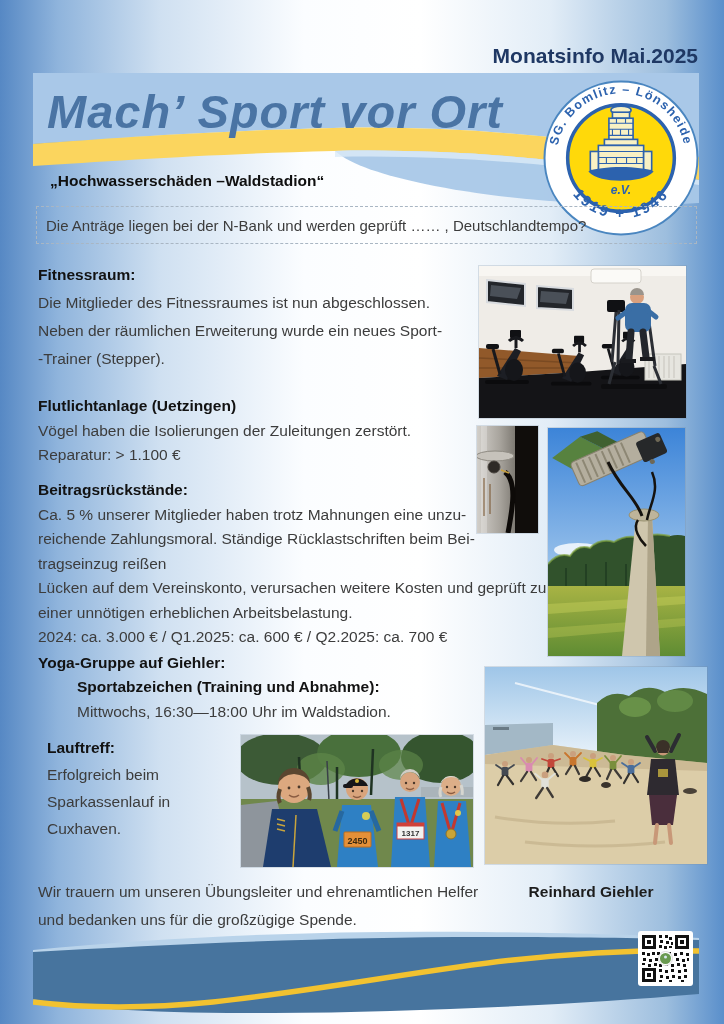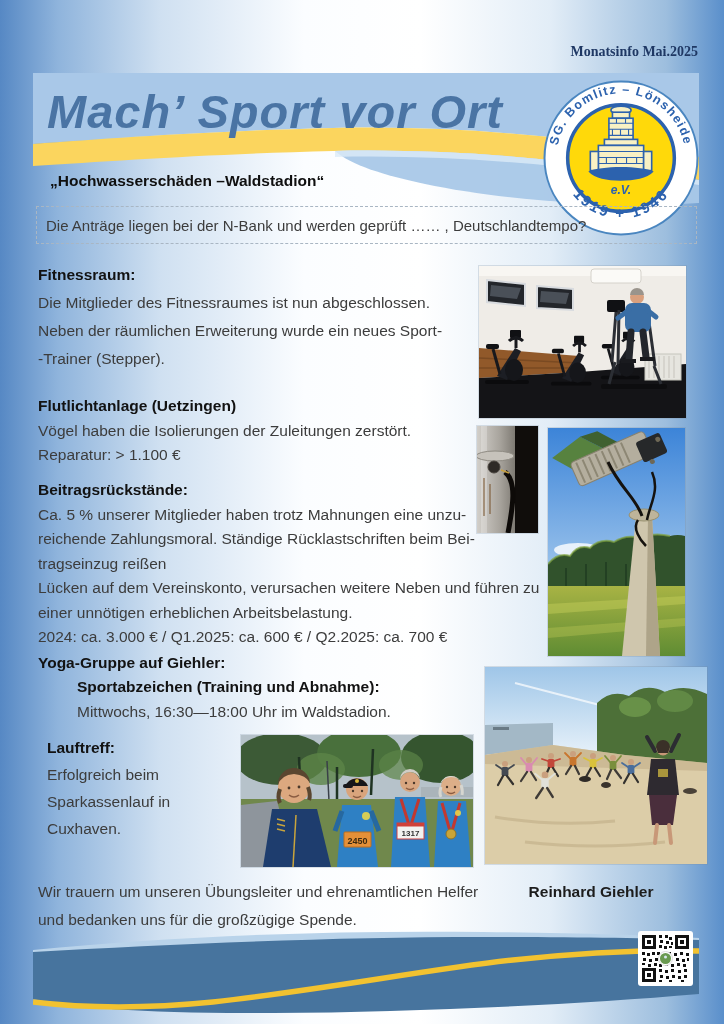--- a/index.html
+++ b/index.html
@@ -2,21 +2,21 @@
 <html><head>
 <meta charset="utf-8">
 <style>
   html,body{margin:0;padding:0;}
   .page{
     position:relative; width:724px; height:1024px; overflow:hidden;
     font-family:"Liberation Sans", sans-serif;
     background:linear-gradient(90deg,#5688c4 0%,#8fb4dc 8%,#cfe0f1 22%,#fbfdff 42%,#ffffff 58%,#e2edf7 76%,#9dbede 92%,#5a8fcb 100%);
   }
   .abs{position:absolute;}
-  .issue{top:44px; right:26px; font-size:14px; font-weight:bold; color:#1f3864;font-family:Liberation Serif, serif;}
+  .issue{top:44px; right:26px; font-size:21px; font-weight:bold; color:#1f3864;}
   .main-title{
     left:47px; top:84px; font-size:47px; font-weight:bold; font-style:italic;
     color:#4a74a4; letter-spacing:1px; white-space:nowrap;
   }
   .subtitle{left:50px; top:172px; font-size:15.5px; font-weight:bold; color:#0f0f0f; white-space:nowrap;}
   .notice-box{
     left:36px; top:206px; width:650px; height:36px;
     border:1px dashed #a9b6c3; display:flex; align-items:center;
     font-size:15px; color:#3c3c3c; padding-left:9px;
   }
@@ -96,21 +96,21 @@
     <div class="hd line">Flutlichtanlage (Uetzingen)</div>
     <div class="line">Vögel haben die Isolierungen der Zuleitungen zerstört.</div>
     <div class="line">Reparatur: &gt; 1.100 €</div>
   </div>
 
   <div class="abs sec s3">
     <div class="hd line">Beitragsrückstände:</div>
     <div class="line">Ca. 5 % unserer Mitglieder haben trotz Mahnungen eine unzu-</div>
     <div class="line">reichende Zahlungsmoral. Ständige Rücklastschriften beim Bei-</div>
     <div class="line">tragseinzug reißen</div>
-    <div class="line">Lücken auf dem Vereinskonto, verursachen weitere Neben und führen zu</div>
+    <div class="line">Lücken auf dem Vereinskonto, verursachen weitere Kosten und geprüft zu</div>
     <div class="line">einer unnötigen erheblichen Arbeitsbelastung.</div>
     <div class="line">2024: ca. 3.000 € / Q1.2025: ca. 600 € / Q2.2025: ca. 700 €</div>
   </div>
 
   <div class="abs sec s4">
     <div class="hd line">Yoga-Gruppe auf Giehler:</div>
   </div>
 
   <div class="abs sec s5">
     <div class="hd line">Sportabzeichen (Training und Abnahme):</div>

